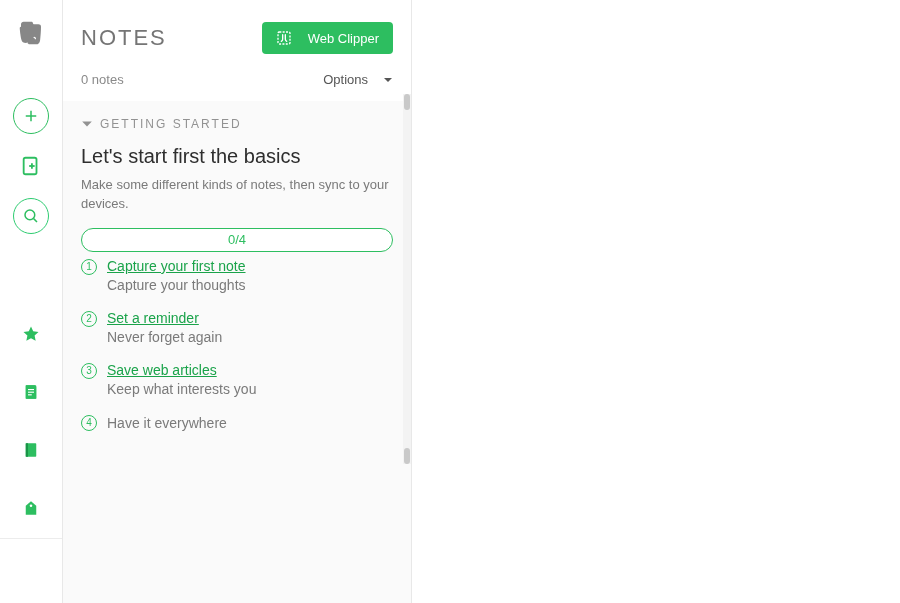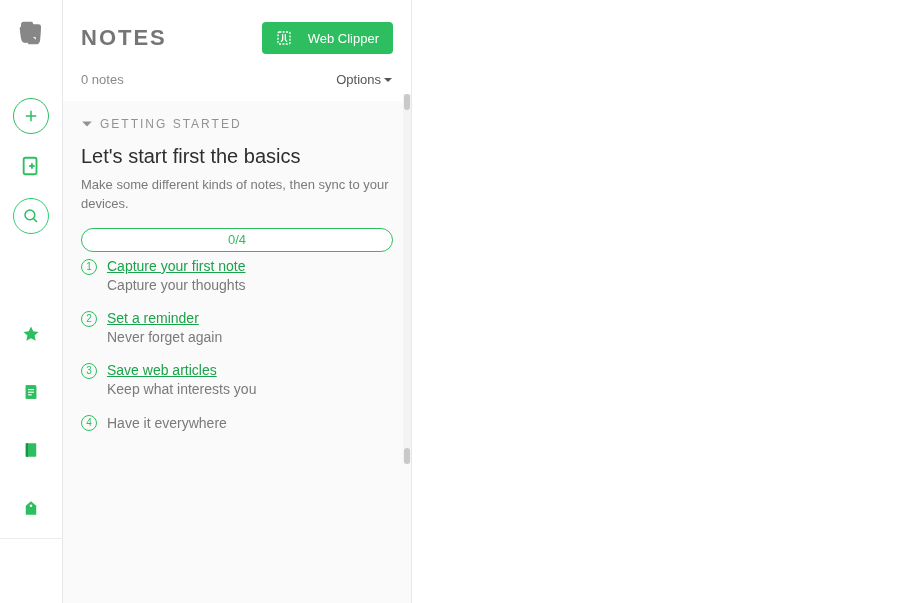--- a/index.html
+++ b/index.html
@@ -59,41 +59,41 @@
       position: relative;
     }
     .list-header {
       background: #fff;
       padding: 22px 18px 14px 18px;
     }
     .list-header .row1 {
       display: flex; justify-content: space-between; align-items: center;
     }
     .list-header h1 {
-      font-size: 22px; font-weight: 700;
+      font-size: 22px; font-weight: 400;
       color: #757575;
       letter-spacing: 2px;
     }
     .web-clipper-btn {
       background: #2dbe60;
       color: #fff;
       border: none;
       border-radius: 4px;
       padding: 8px 14px;
       font-size: 13px;
       display: flex; align-items: center; gap: 16px;
       cursor: pointer;
     }
     .web-clipper-btn svg { width: 16px; height: 16px; stroke: #fff; fill: none; stroke-width: 2; }
     .list-header .row2 {
       display: flex; justify-content: space-between; align-items: center;
       margin-top: 18px;
       font-size: 13px; color: #8a8a8a;
     }
-    .options-btn { cursor: pointer; display: flex; align-items: center; gap: 2px; color: #555; font-size: 13px;}
+    .options-btn { cursor: pointer; display: flex; align-items: center; gap: 15px; color: #555; font-size: 13px;}
     .options-btn svg { width: 10px; height: 10px; fill: #555; }
 
     .scroll-area {
       flex: 1; overflow-y: auto;
       padding: 16px 18px;
     }
     .section-head {
       display: flex; align-items: center; gap: 7px;
       color: #929292; font-size: 12px; letter-spacing: 2px;
       font-weight: 500; margin-bottom: 14px;

